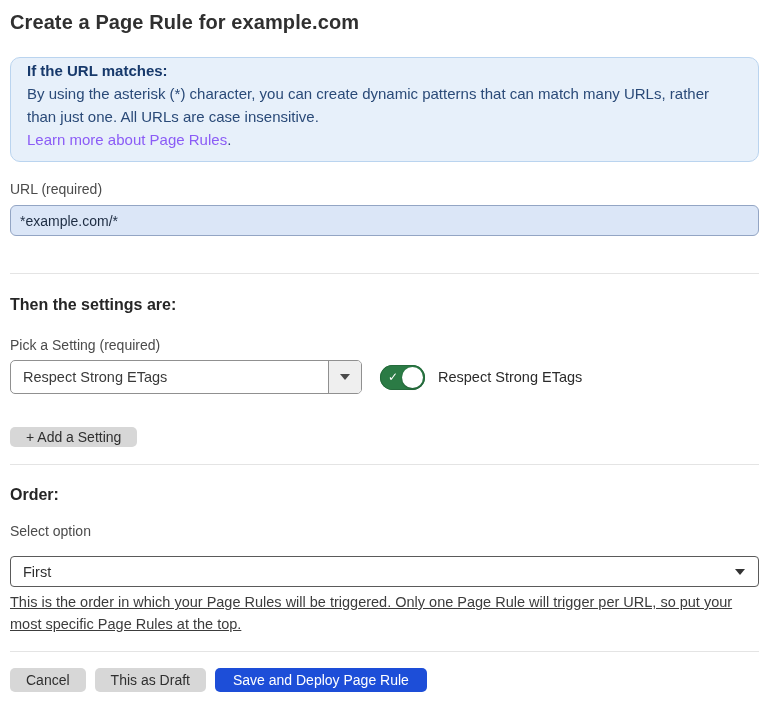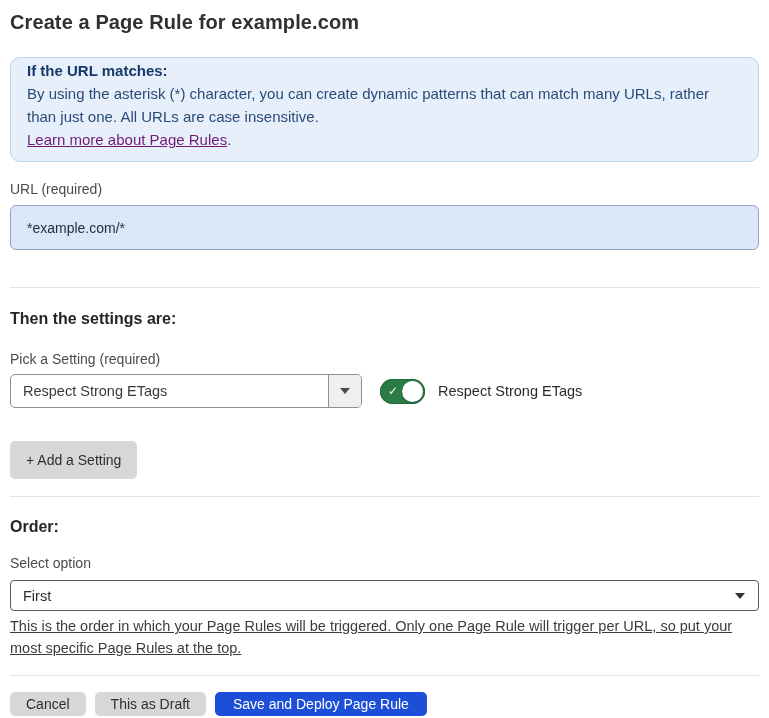--- a/index.html
+++ b/index.html
@@ -31,41 +31,40 @@
     padding: 1px 16px 10px 16px;
     font-size: 15px;
     line-height: 23px;
     color: #2a4a78;
   }
   .info-heading {
     font-weight: 700;
     color: #17396b;
   }
   .info-link {
-    color: #701a75;
-    text-decoration: underline;
+    color: #8b5cf6;
     cursor: pointer;
   }
   
   .field-label {
     margin-top: 19px;
     font-size: 14px;
     line-height: 17px;
     color: #4b4b4b;
   }
   
   .url-input {
     display: block;
     margin-top: 7px;
     width: 100%;
-    height: 45px;
+    height: 31px;
     background: #dbe6f7;
     border: 1px solid #93a5c4;
     border-radius: 6px;
-    padding: 0 16px;
+    padding: 0 9px;
     font-size: 14px;
     font-family: "Liberation Sans", sans-serif;
     color: #1d2c42;
     outline: none;
   }
   .divider {
     border: 0;
     border-top: 1px solid #e4e4e4;
     height: 0;
   }
@@ -171,24 +170,24 @@
   }
   .btn-gray {
     background: #d7d7d7;
     color: #2f2f2f;
   }
   .btn-primary {
     background: #1d4ed8;
     color: #ffffff;
     padding: 0 18px;
   }
-  .add-setting-btn { margin-top: 33px; height: 38px; }
+  .add-setting-btn { margin-top: 33px; height: 20px; }
   
   .order-select {
-    margin-top: 8px;
+    margin-top: 16px;
     width: 100%;
     height: 31px;
     background: #ffffff;
     border: 1px solid #5a5a5a;
     border-radius: 4px;
     display: flex;
     align-items: center;
     justify-content: space-between;
     padding: 0 13px 0 12px;
     cursor: pointer;

